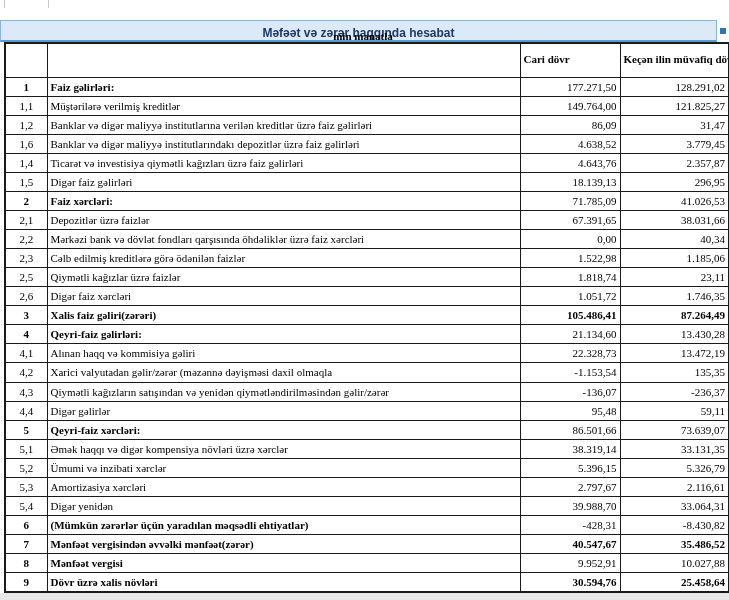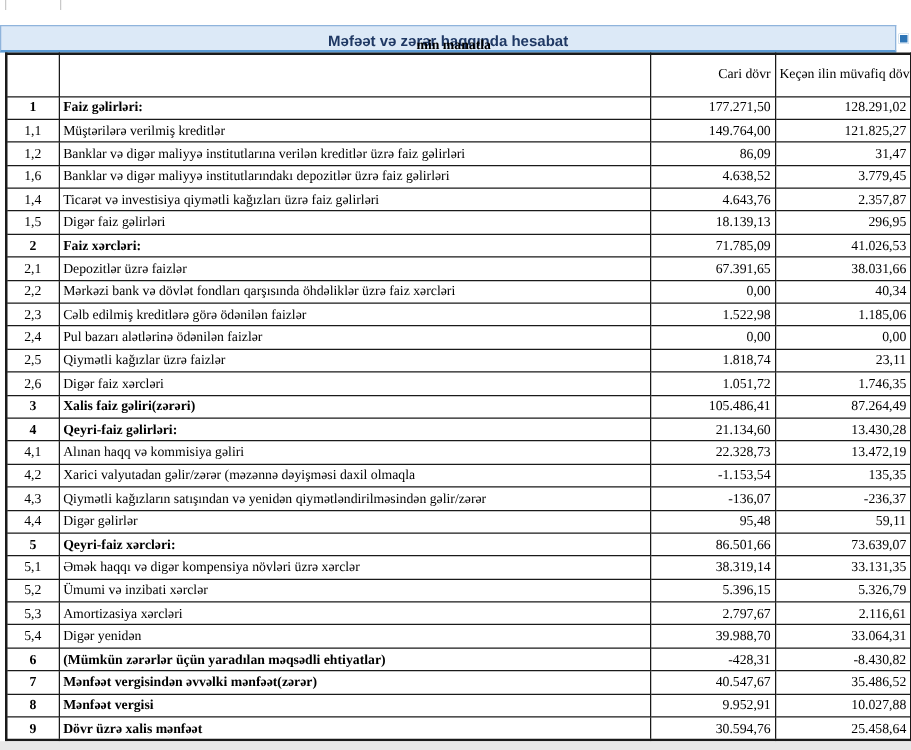--- a/index.html
+++ b/index.html
@@ -22,27 +22,27 @@
   }
   table.pnl{
     position:absolute;left:4px;top:42px;width:724px;height:551px;
     border-collapse:collapse;table-layout:fixed;
     border:2px solid #1a1a1a;font-size:11px;
   }
   table.pnl th, table.pnl td{
     border:1px solid #1a1a1a;padding:0 3px;overflow:hidden;white-space:nowrap;
   }
   thead tr{height:34px;}
-  thead th{font-weight:normal;text-align:right;vertical-align:middle;font-size:11px;line-height:1.25;white-space:normal;}
+  thead th{font-weight:bold;text-align:left;vertical-align:middle;font-size:11px;line-height:1.25;white-space:normal;}
   tbody tr{height:18px;}
   td.no{text-align:center;}
   td.desc{text-align:left;}
   td.val{text-align:right;}
   tr.section td.no, tr.section td.desc{font-weight:bold;}
-  tr.boldvals td.val{font-weight:normal;}
+  tr.boldvals td.val{font-weight:bold;}
   .bottom-strip{position:absolute;left:0;top:593px;width:729px;height:7px;background:#e8e8e8;}
   .col-no{width:42px;}
   .col-desc{width:473px;}
   .col-cur{width:100px;}
   .col-prev{width:109px;}
 </style>
 </head>
 <body>
 
 <div class="sheet">
@@ -131,26 +131,20 @@
           <td class="val">0,00</td>
           <td class="val">40,34</td>
         </tr>
         <tr>
           <td class="no">2,3</td>
           <td class="desc">Cəlb edilmiş kreditlərə görə ödənilən faizlər</td>
           <td class="val">1.522,98</td>
           <td class="val">1.185,06</td>
         </tr>
         <tr>
-          <td class="no">2,4</td>
-          <td class="desc">Pul bazarı alətlərinə ödənilən faizlər</td>
-          <td class="val">0,00</td>
-          <td class="val">0,00</td>
-        </tr>
-        <tr>
           <td class="no">2,5</td>
           <td class="desc">Qiymətli kağızlar üzrə faizlər</td>
           <td class="val">1.818,74</td>
           <td class="val">23,11</td>
         </tr>
         <tr>
           <td class="no">2,6</td>
           <td class="desc">Digər faiz xərcləri</td>
           <td class="val">1.051,72</td>
           <td class="val">1.746,35</td>
@@ -234,21 +228,21 @@
           <td class="val">35.486,52</td>
         </tr>
         <tr class="section">
           <td class="no">8</td>
           <td class="desc">Mənfəət vergisi</td>
           <td class="val">9.952,91</td>
           <td class="val">10.027,88</td>
         </tr>
         <tr class="section boldvals">
           <td class="no">9</td>
-          <td class="desc">Dövr üzrə xalis mənfəət</td>
+          <td class="desc">Dövr üzrə xalis növləri</td>
           <td class="val">30.594,76</td>
           <td class="val">25.458,64</td>
         </tr>
       </tbody>
   </table>
 
   <div class="bottom-strip"></div>
 
 </div>
 

